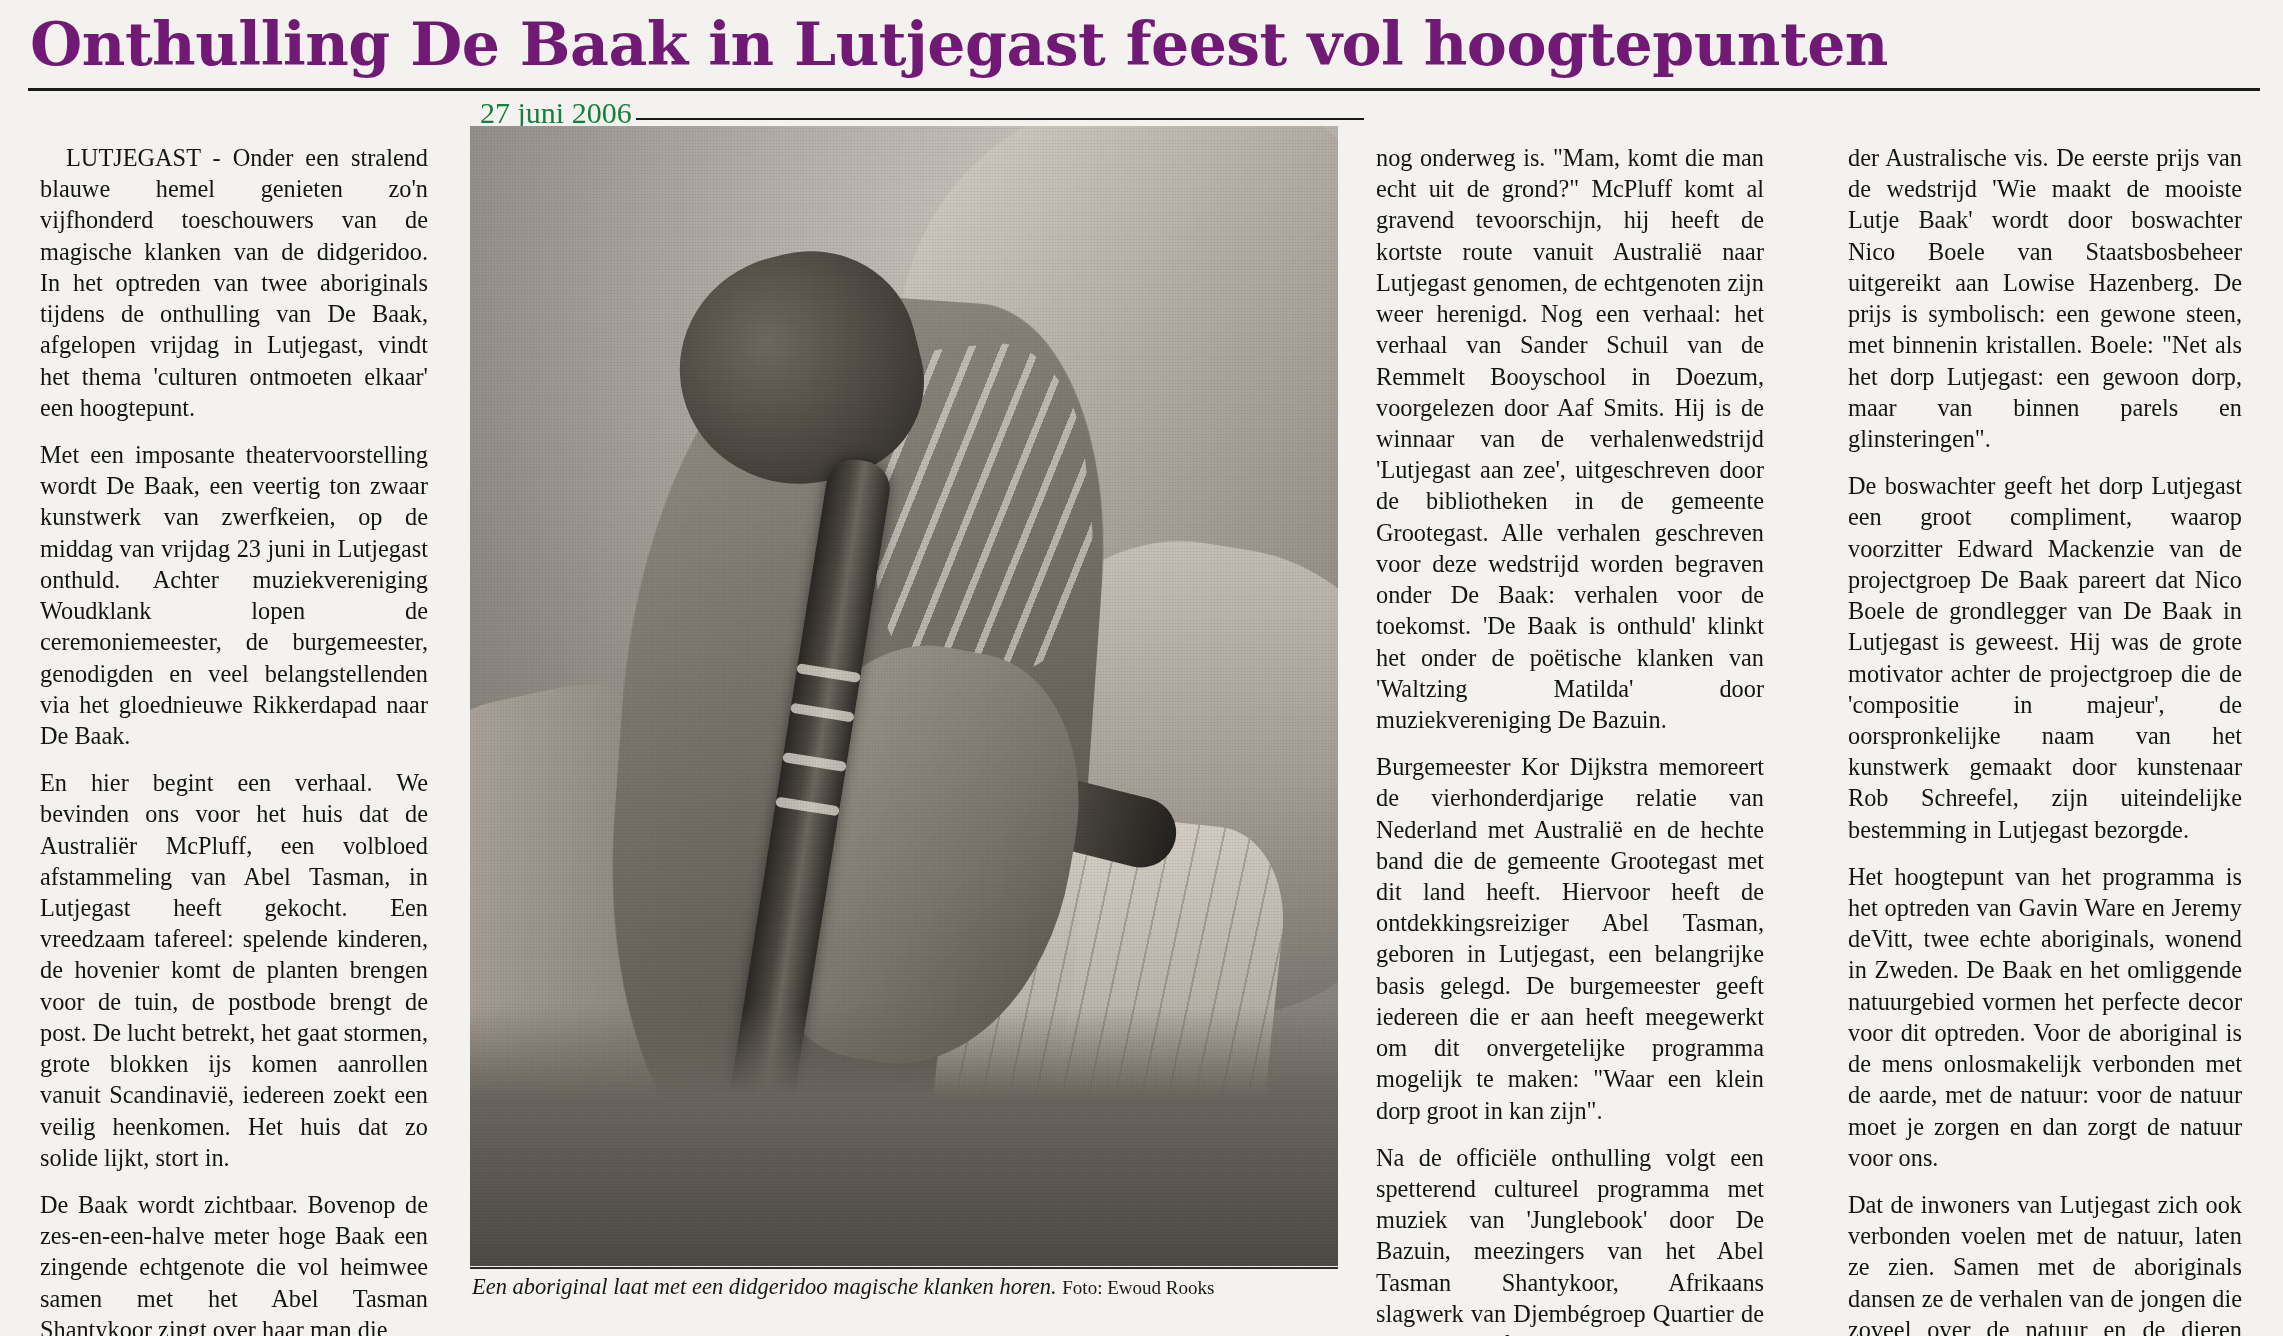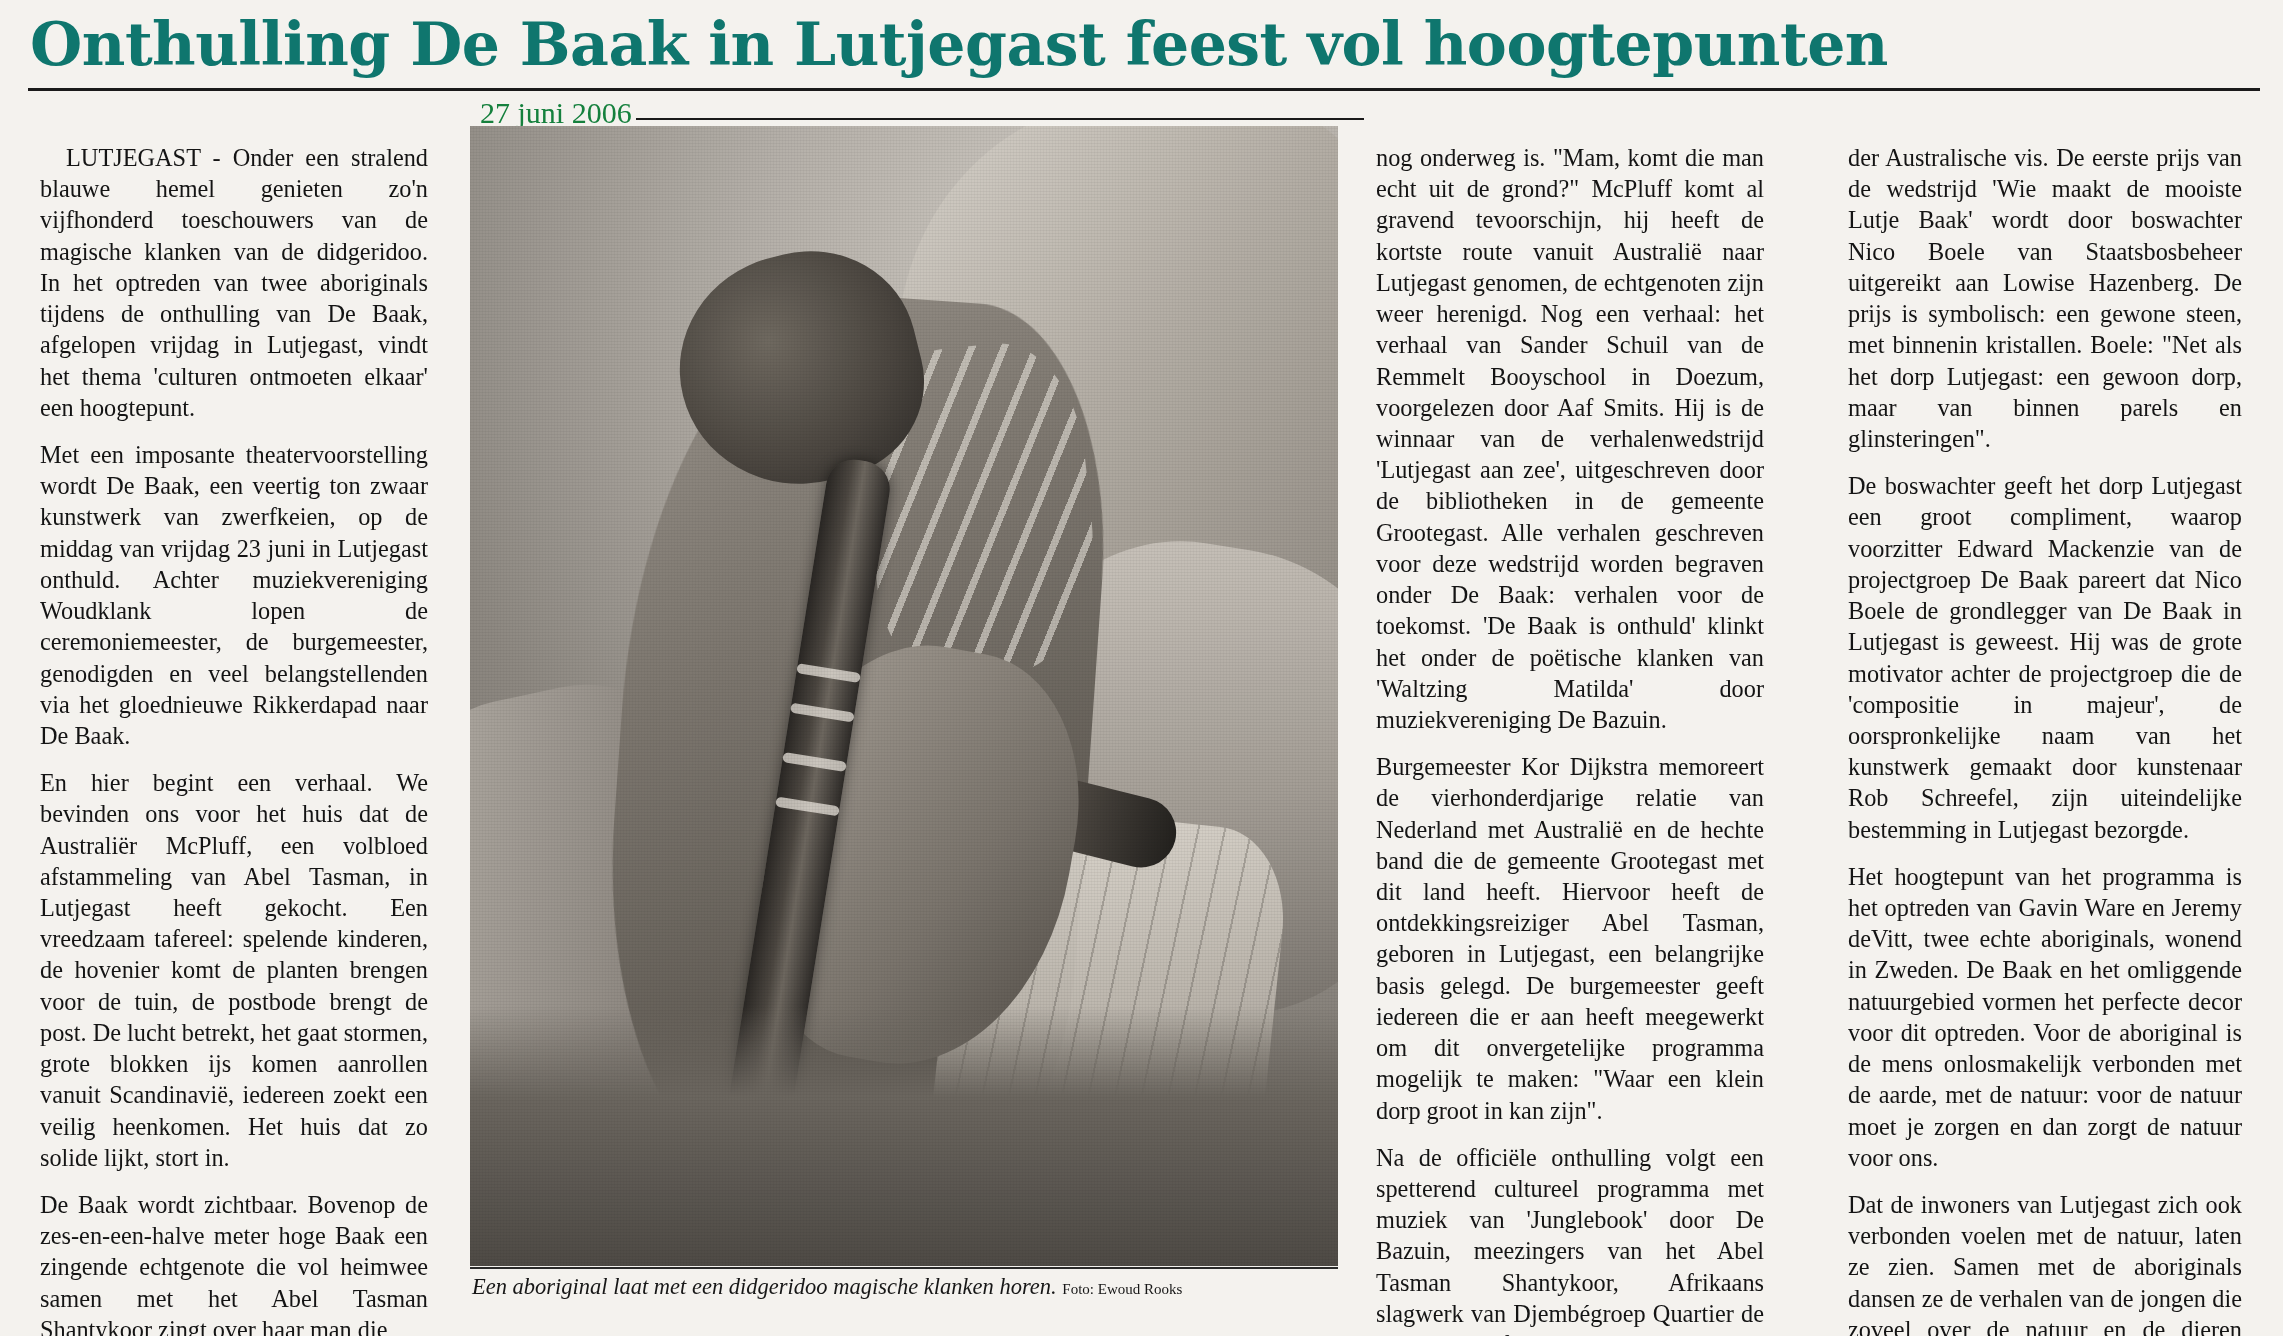--- a/index.html
+++ b/index.html
@@ -26,21 +26,21 @@
   .headline {
     position: absolute;
     left: 30px;
     top: 14px;
     width: 2230px;
     font-family: "DejaVu Serif", serif;
     font-weight: bold;
     font-size: 60px;
     line-height: 1.02;
     letter-spacing: -0.5px;
-    color: #0f766e;
+    color: #701a75;
     white-space: nowrap;
   }
   .headline-rule {
     position: absolute;
     left: 28px;
     top: 88px;
     width: 2232px;
     height: 3px;
     background: #1a1a1a;
   }
@@ -106,21 +106,21 @@
     left: 2px;
     top: 1148px;
     width: 864px;
     font-style: italic;
     font-size: 22.5px;
     color: #171717;
     white-space: nowrap;
   }
   .photo-caption .credit {
     font-style: normal;
-    font-size: 15px;
+    font-size: 19px;
   }
   .photo-frame-line {
     position: absolute;
     left: 0;
     top: 1141px;
     width: 868px;
     height: 2px;
     background: #2a2a2a;
   }
   

